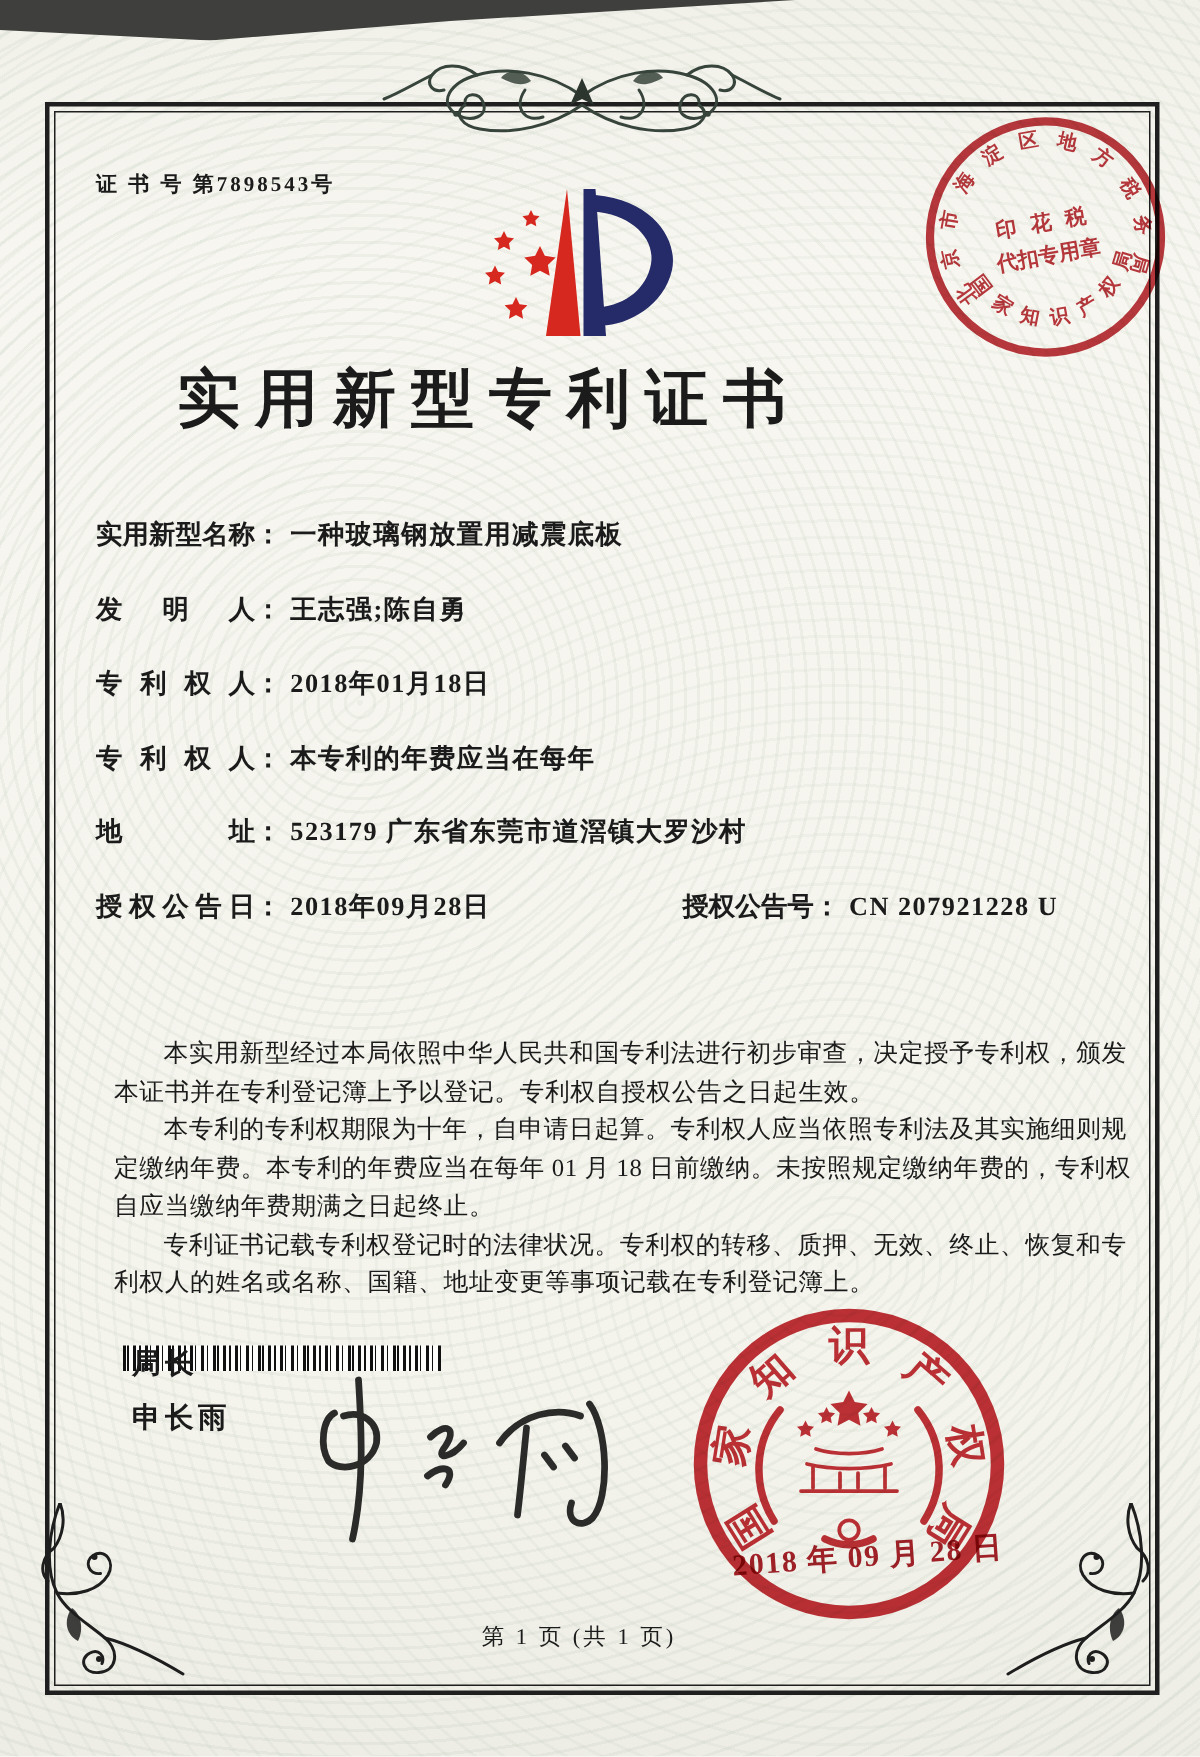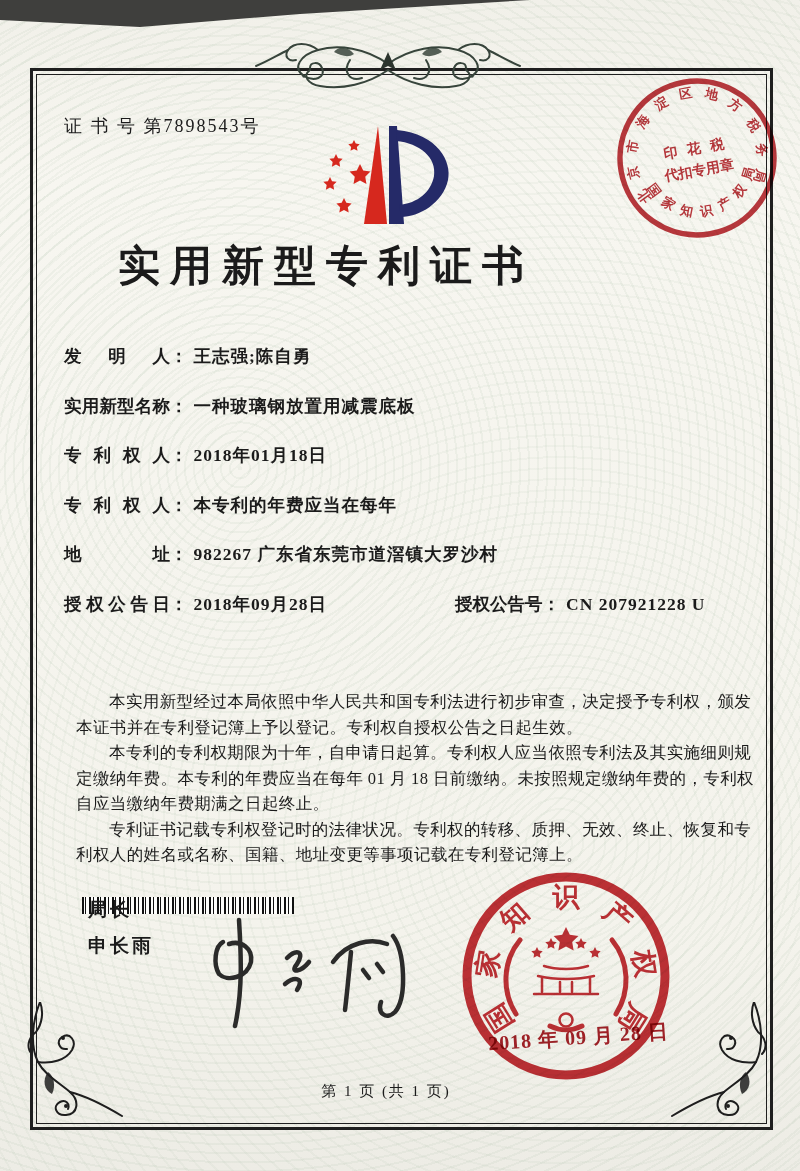--- a/index.html
+++ b/index.html
@@ -9,21 +9,21 @@
     font-family:"Liberation Serif","DejaVu Serif",serif;color:#1b1b1b;
   }
   .texture{position:absolute;inset:0;pointer-events:none;z-index:0;
     background:
       repeating-radial-gradient(circle at 30% 40%, rgba(140,170,140,.09) 0 2px, transparent 2px 9px),
       repeating-radial-gradient(circle at 70% 72%, rgba(140,170,140,.07) 0 2px, transparent 2px 11px);}
   .photo-shade{position:absolute;left:0;top:0;width:800px;height:30px;z-index:6;
     background:#3f3f3d;clip-path:polygon(0 0,530px 0,300px 14px,140px 27px,0 20px);}
   .frame{position:absolute;left:30px;top:68px;width:737px;height:1056px;border:3px solid #1f1f1f;z-index:1;}
   .frame-inner{position:absolute;inset:3px;border:1px solid #1f1f1f;}
-  .cert-no{position:absolute;left:64px;top:114px;font-size:18px;font-weight:400;letter-spacing:2px;z-index:2;}
+  .cert-no{position:absolute;left:64px;top:114px;font-size:14px;font-weight:700;letter-spacing:2px;z-index:2;}
   .logo{position:absolute;left:308px;top:118px;z-index:2;}
   .page-title{position:absolute;left:0;top:238px;width:652px;text-align:center;
     font-size:42px;font-weight:700;letter-spacing:10px;z-index:2;}
   .fields{position:absolute;left:64px;top:344px;width:676px;z-index:2;}
   .frow{height:49.5px;font-size:17.5px;font-weight:600;position:relative;white-space:nowrap;}
   .flabel{display:inline-block;width:106px;text-align:justify;text-align-last:justify;}
   .fvalue{margin-left:6px;letter-spacing:1px;}
   .pair2{position:absolute;left:391px;top:0;}
   .pair2 .flabel{width:auto;text-align:left;text-align-last:auto;}
   .paras{position:absolute;left:76px;top:689px;width:678px;z-index:2;
@@ -107,33 +107,33 @@
     <use href="#star" transform="translate(28,43) scale(7)"></use>
     <use href="#star" transform="translate(22,66) scale(7)"></use>
     <use href="#star" transform="translate(36,88) scale(8)"></use>
   </g>
 </svg>
 
 <div class="page-title">实用新型专利证书</div>
 
 <div class="fields">
   <div class="frow">
+    <span class="flabel">实用新型名称</span><span>：</span><span class="fvalue">一种玻璃钢放置用减震底板</span>
+  </div>
+  <div class="frow">
     <span class="flabel">发明人</span><span>：</span><span class="fvalue">王志强;陈自勇</span>
   </div>
   <div class="frow">
-    <span class="flabel">实用新型名称</span><span>：</span><span class="fvalue">一种玻璃钢放置用减震底板</span>
-  </div>
-  <div class="frow">
     <span class="flabel">专利权人</span><span>：</span><span class="fvalue">2018年01月18日</span>
   </div>
   <div class="frow">
     <span class="flabel">专利权人</span><span>：</span><span class="fvalue">本专利的年费应当在每年</span>
   </div>
   <div class="frow">
-    <span class="flabel">地址</span><span>：</span><span class="fvalue">982267 广东省东莞市道滘镇大罗沙村</span>
+    <span class="flabel">地址</span><span>：</span><span class="fvalue">523179 广东省东莞市道滘镇大罗沙村</span>
   </div>
   <div class="frow">
     <span class="flabel">授权公告日</span><span>：</span><span class="fvalue">2018年09月28日</span>
     <span class="pair2">
       <span class="flabel">授权公告号</span><span>：</span><span class="fvalue">CN 207921228 U</span>
     </span>
   </div>
 </div>
 
 <div class="paras">

